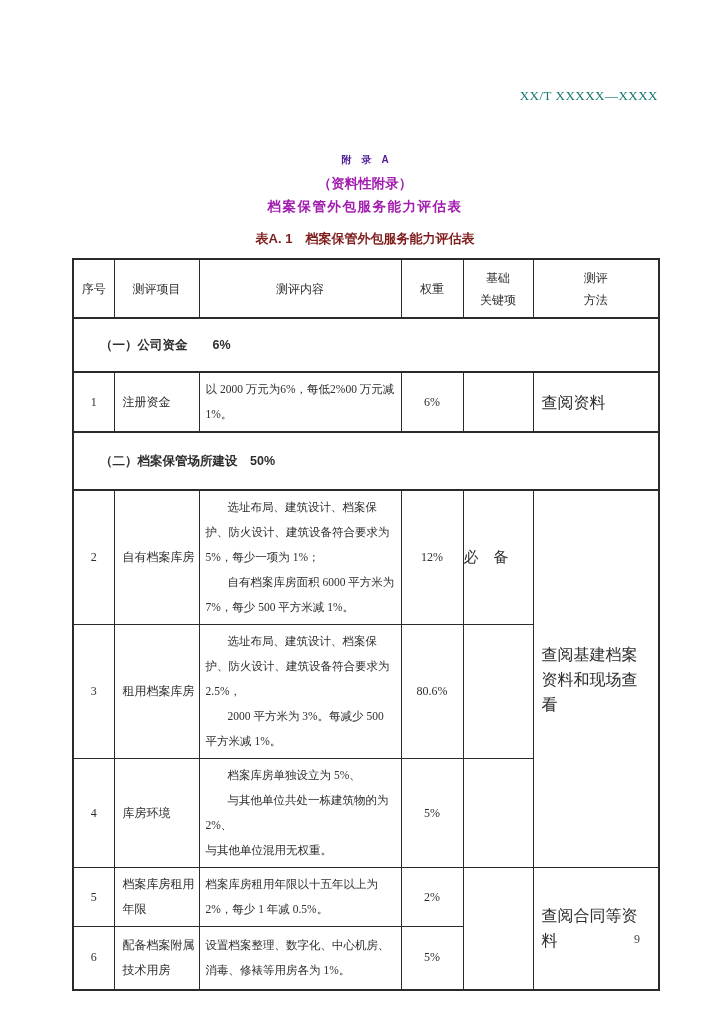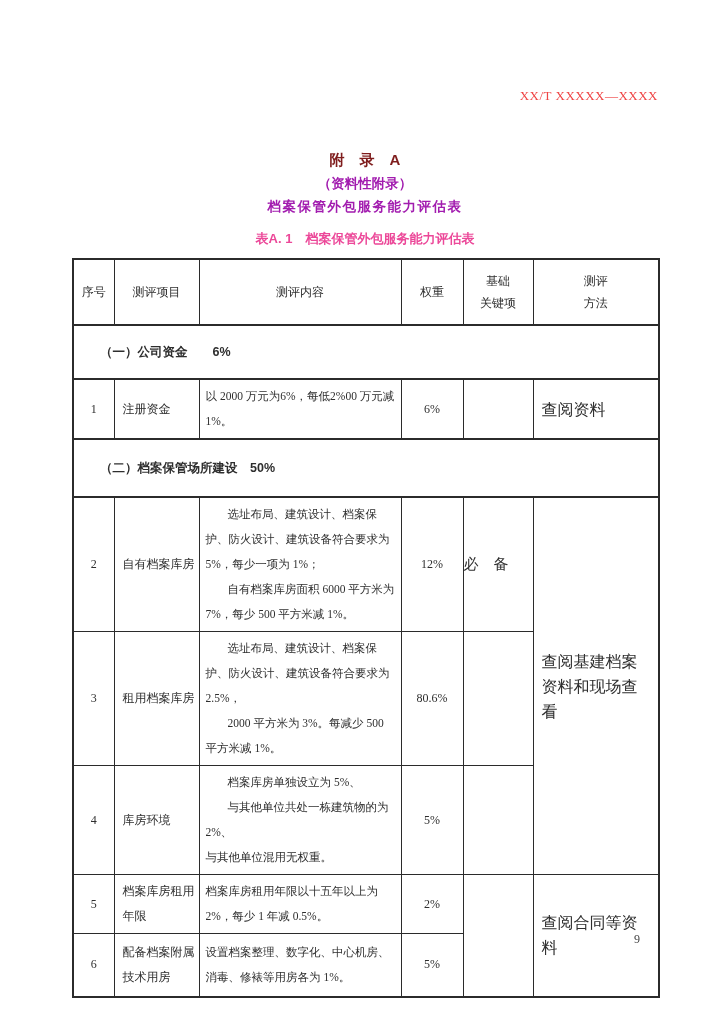--- a/index.html
+++ b/index.html
@@ -15,51 +15,51 @@
     overflow: hidden;
   }
   .content { margin-left: 72px; width: 586px; }
 
   .doc-number {
     padding-top: 88px;
     text-align: right;
     font-size: 13px;
     line-height: 16px;
     letter-spacing: 0.5px;
-    color: #ef4444;
+    color: #0f766e;
   }
 
   .t1 {
     margin-top: 48px;
     text-align: center;
     font-family: "Liberation Sans", "DejaVu Sans", sans-serif;
     font-weight: bold;
-    font-size: 15px;
+    font-size: 10px;
     line-height: 16px;
-    color: #7f1d1d;
+    color: #4c1d95;
   }
   .t2, .t3 {
     text-align: center;
     font-family: "Liberation Sans", "DejaVu Sans", sans-serif;
     font-weight: bold;
     font-size: 13.5px;
     line-height: 16px;
     color: #a21caf;
   }
   .t2 { margin-top: 8px; }
   .t3 { margin-top: 7px; letter-spacing: 1.5px; }
 
   .caption {
     margin-top: 16px;
     text-align: center;
     font-family: "Liberation Sans", "DejaVu Sans", sans-serif;
     font-weight: bold;
     font-size: 13px;
     line-height: 15px;
-    color: #ec4899;
+    color: #7f1d1d;
   }
 
   table.eval {
     margin-top: 12px;
     width: 586px;
     table-layout: fixed;
     border-collapse: collapse;
     border: 2px solid #2b2b2b;
     font-size: 11.5px;
     color: #2e2e2e;
@@ -68,21 +68,21 @@
     border: 1px solid #2b2b2b;
     vertical-align: middle;
   }
   table.eval thead th {
     font-weight: normal;
     font-size: 12px;
     text-align: center;
     border-bottom: 2px solid #2b2b2b;
     line-height: 22px;
   }
-  tr.hrow    { height: 66px; margin-left: 15px; }
+  tr.hrow    { height: 59px; margin-left: 15px; }
   tr.secrow  { height: 54px; }
   tr.secrow2 { height: 58px; }
   tr.r1 { height: 60px; }
   tr.r2 { height: 123px; }
   tr.r3 { height: 97px; }
   tr.r4 { height: 78px; }
   tr.r5 { height: 57px; }
   tr.r6 { height: 63px; }
 
   tr.secrow td, tr.secrow2 td {

